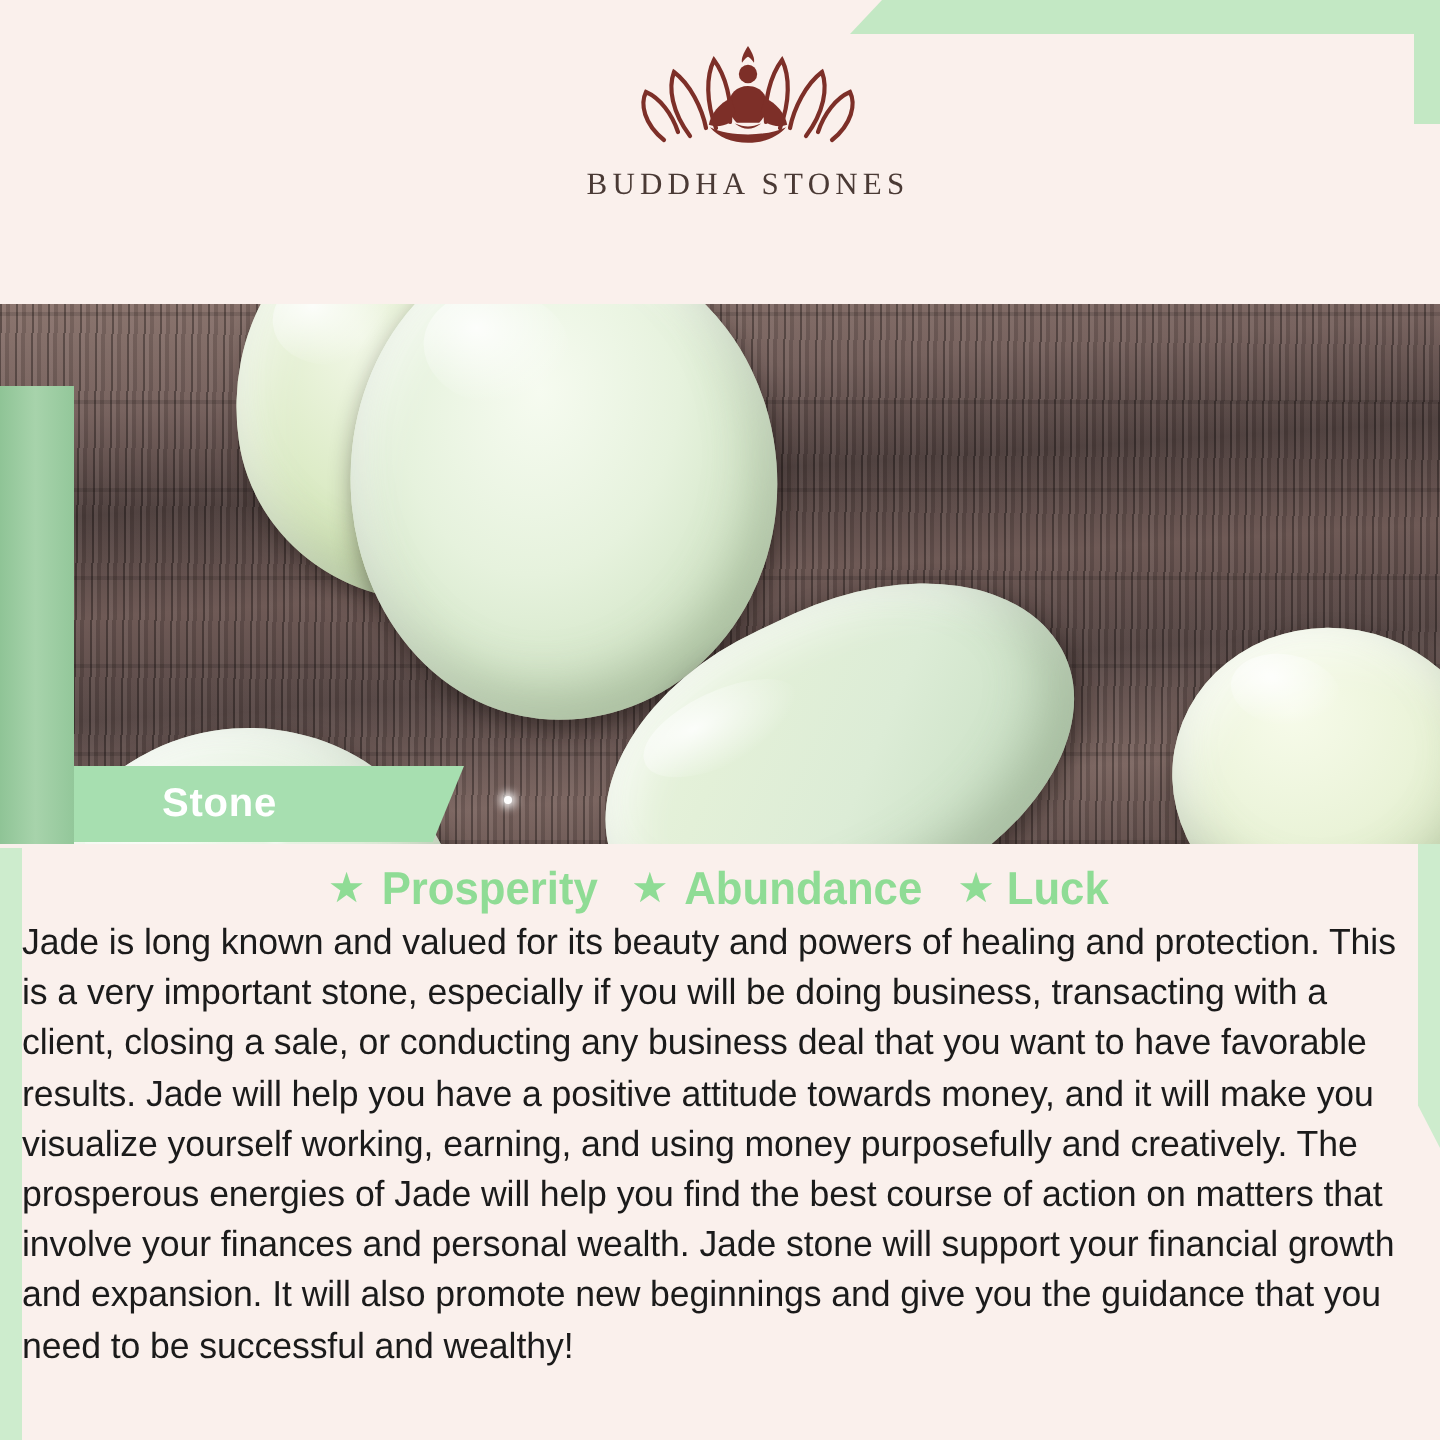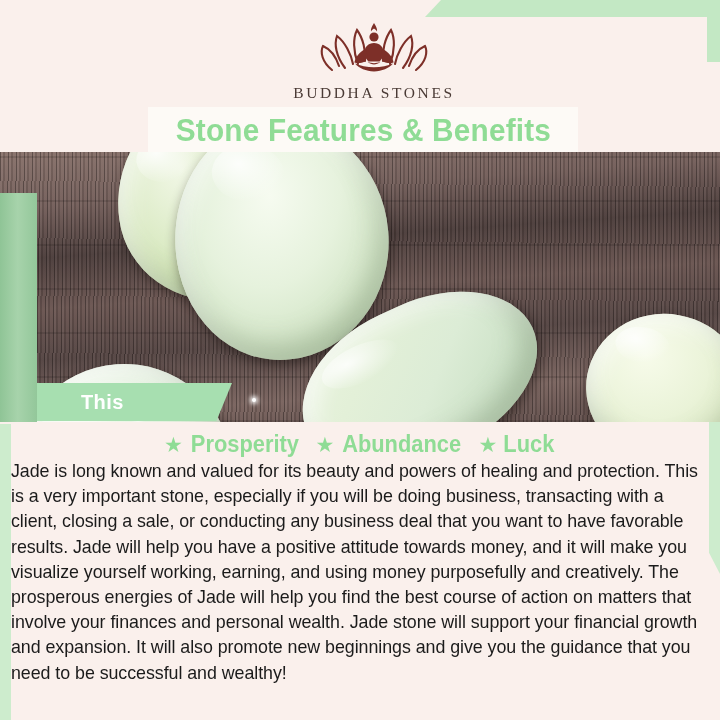--- a/index.html
+++ b/index.html
@@ -316,42 +316,39 @@
         <path d="M70.4 33 C76.4 35.6 80.6 41 81.6 46.4 C78.4 47.6 74.4 47.2 71.2 45.4 L68.4 40 Z"></path>
 
         <path d="M43 47.6 C47 52.4 54 55.4 62 55.4 C70 55.4 77 52.4 81 47.6 C76 50 69 51.2 62 51.2 C55 51.2 48 50 43 47.6 Z"></path>
 
         <path d="M55.4 45.8 C57.6 47.6 60 48.4 62 48.4 C64 48.4 66.4 47.6 68.6 45.8 C66 46.8 64 47.2 62 47.2 C60 47.2 58 46.8 55.4 45.8 Z"></path>
       </g>
     </svg>
     <span class="logo-word">BUDDHA STONES</span>
   </div>
 
-  <div class="title-band">
-    <span class="title-band-text">Stone Features &amp; Benefits</span>
-  </div>
 
   <div class="photo">
     <div class="wood"></div>
 
     <div class="stone s1"></div>
     <div class="stone s2"></div>
     <div class="stone s6"></div>
     <div class="stone s4"></div>
     <div class="stone s3"></div>
     <div class="stone s5"></div>
 
     <span class="sparkle" style="left:136px; top:264px;"></span>
     <span class="sparkle" style="left:252px; top:246px;"></span>
 
     <div class="photo-left-strip"></div>
   </div>
 
   <div class="jade-band">
-    <span class="jade-band-text">This</span>
+    <span class="jade-band-text">Stone</span>
   </div>
 
   <div class="benefits">
     <div class="benefit">
       <span class="benefit-star">★</span>
       <span class="benefit-label">Prosperity</span>
     </div>
     <div class="benefit">
       <span class="benefit-star">★</span>
       <span class="benefit-label">Abundance</span>

